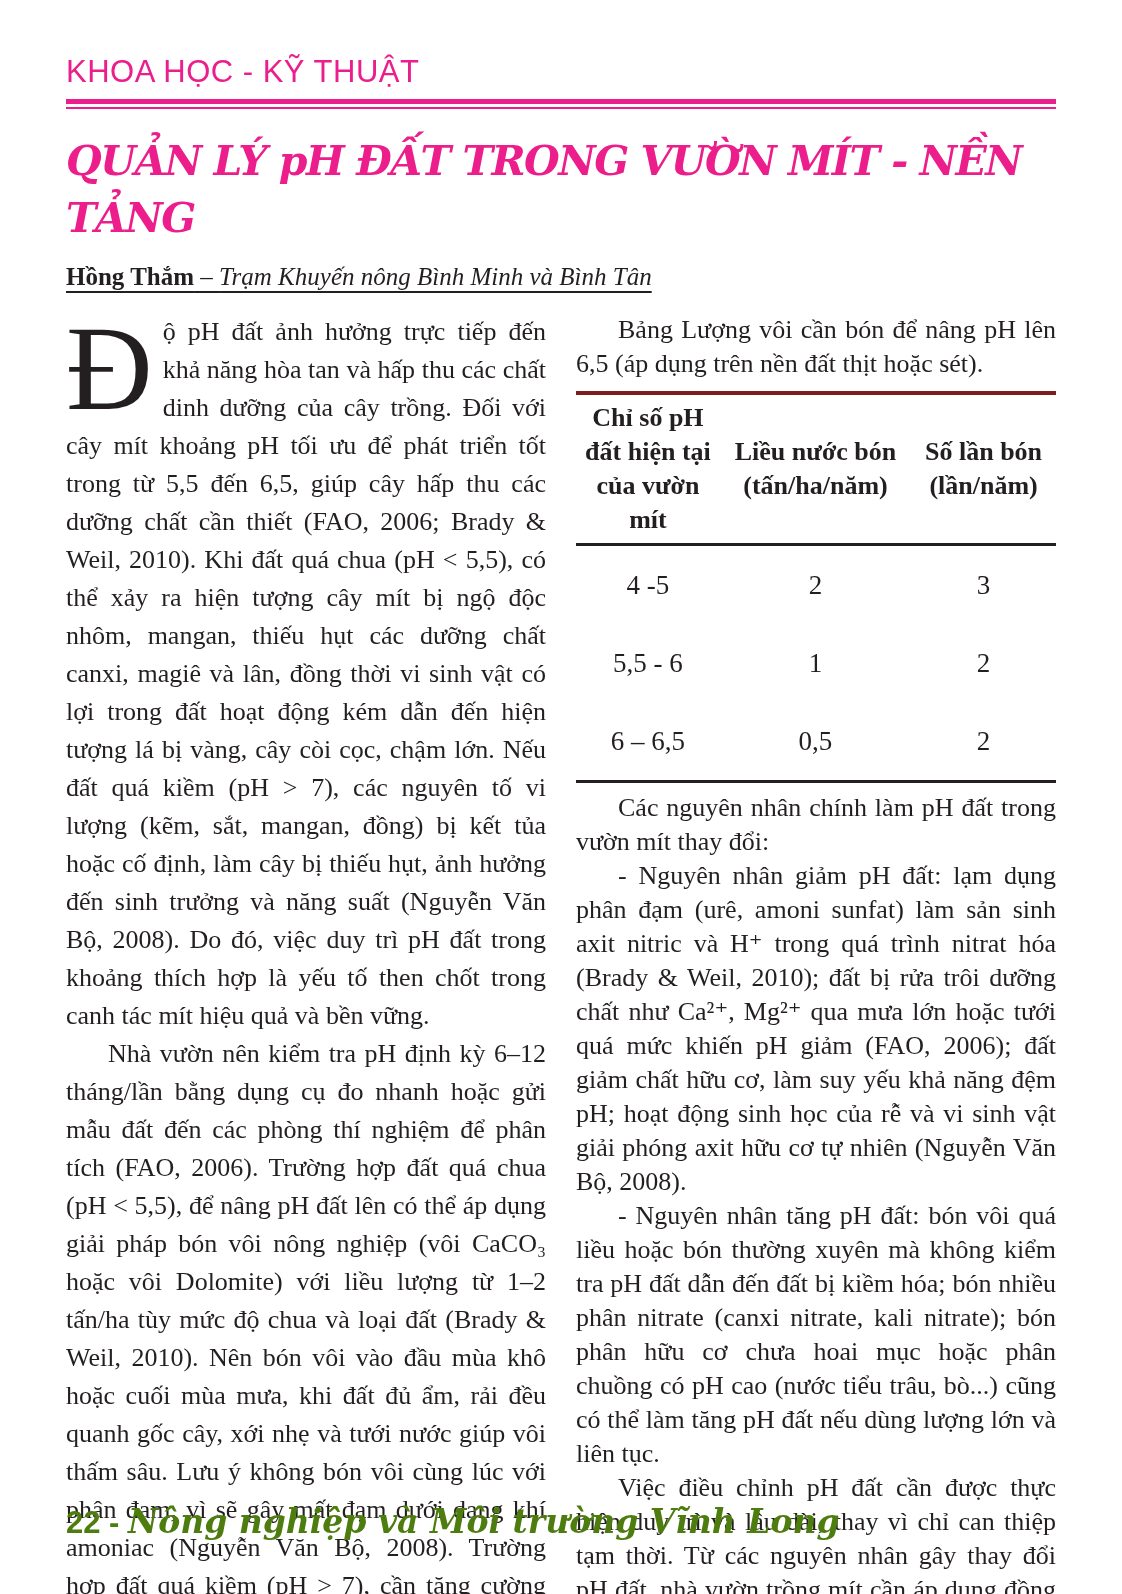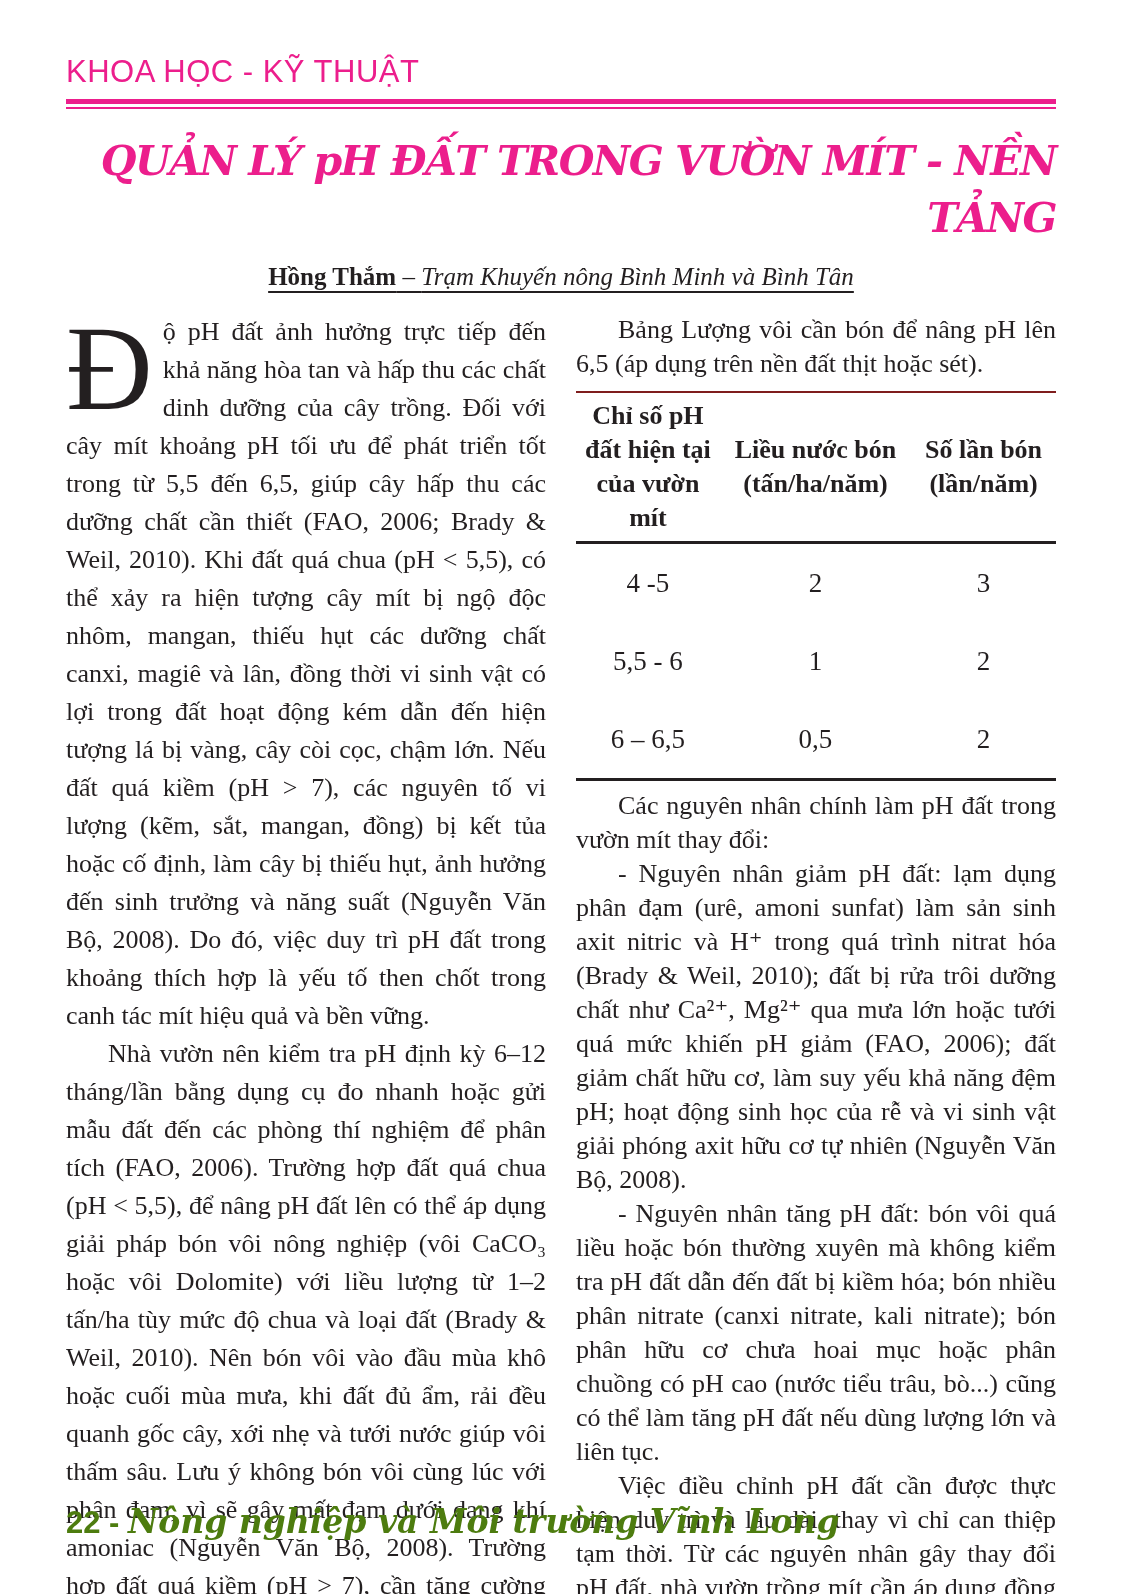--- a/index.html
+++ b/index.html
@@ -15,48 +15,48 @@
   
   .section-label {
     font-family: "Liberation Sans", "DejaVu Sans", sans-serif;
     font-size: 31px; letter-spacing: 0.5px;
     color: #EC1E8C;
   }
   .rule-thick { height: 5px; background: #EC1E8C; margin-top: 9px; }
   .rule-thin  { height: 2px; background: #EC1E8C; margin-top: 3px; }
   
   .title {
-    margin: 24px 0 0 0; text-align: right;
+    margin: 24px 0 0 0; text-align: left;
     font-family: "DejaVu Serif", serif;
     font-style: italic; font-weight: bold;
     font-size: 41px; line-height: 57px; letter-spacing: -1.5px;
     color: #EC1E8C;
   }
   
-  .author-line { margin-top: 16px; text-align: center; font-size: 25px; }
+  .author-line { margin-top: 16px; text-align: left; font-size: 25px; }
   .author-underline { text-decoration: underline; text-underline-offset: 6px; }
   .author-name { font-weight: bold; }
   .author-affil { font-style: italic; }
   
   .columns { display: flex; gap: 30px; margin-top: 22px; }
   .col { width: 480px; }
   .col p { margin: 0; text-align: justify; font-size: 26px; }
   .col-left  p { line-height: 38px; }
   .col-right p { line-height: 34px; }
   .indent { text-indent: 42px; }
   .dropcap {
     float: left;
     font-size: 120px; line-height: 96px;
     padding: 8px 10px 0 0;
   }
   
   .lime-table {
     width: 100%; border-collapse: collapse;
     margin: 10px 0 8px 0;
-    border-top: 2px solid #7f1d1d;
+    border-top: 4px solid #7f1d1d;
     border-bottom: 3px solid #231F20;
   }
   .lime-table th {
     border-bottom: 3px solid #231F20;
     font-weight: bold; font-size: 26px; line-height: 34px;
     padding: 6px 4px; text-align: center;
   }
   .lime-table td {
     font-size: 27px; line-height: 34px;
     padding: 22px 4px; text-align: center;

